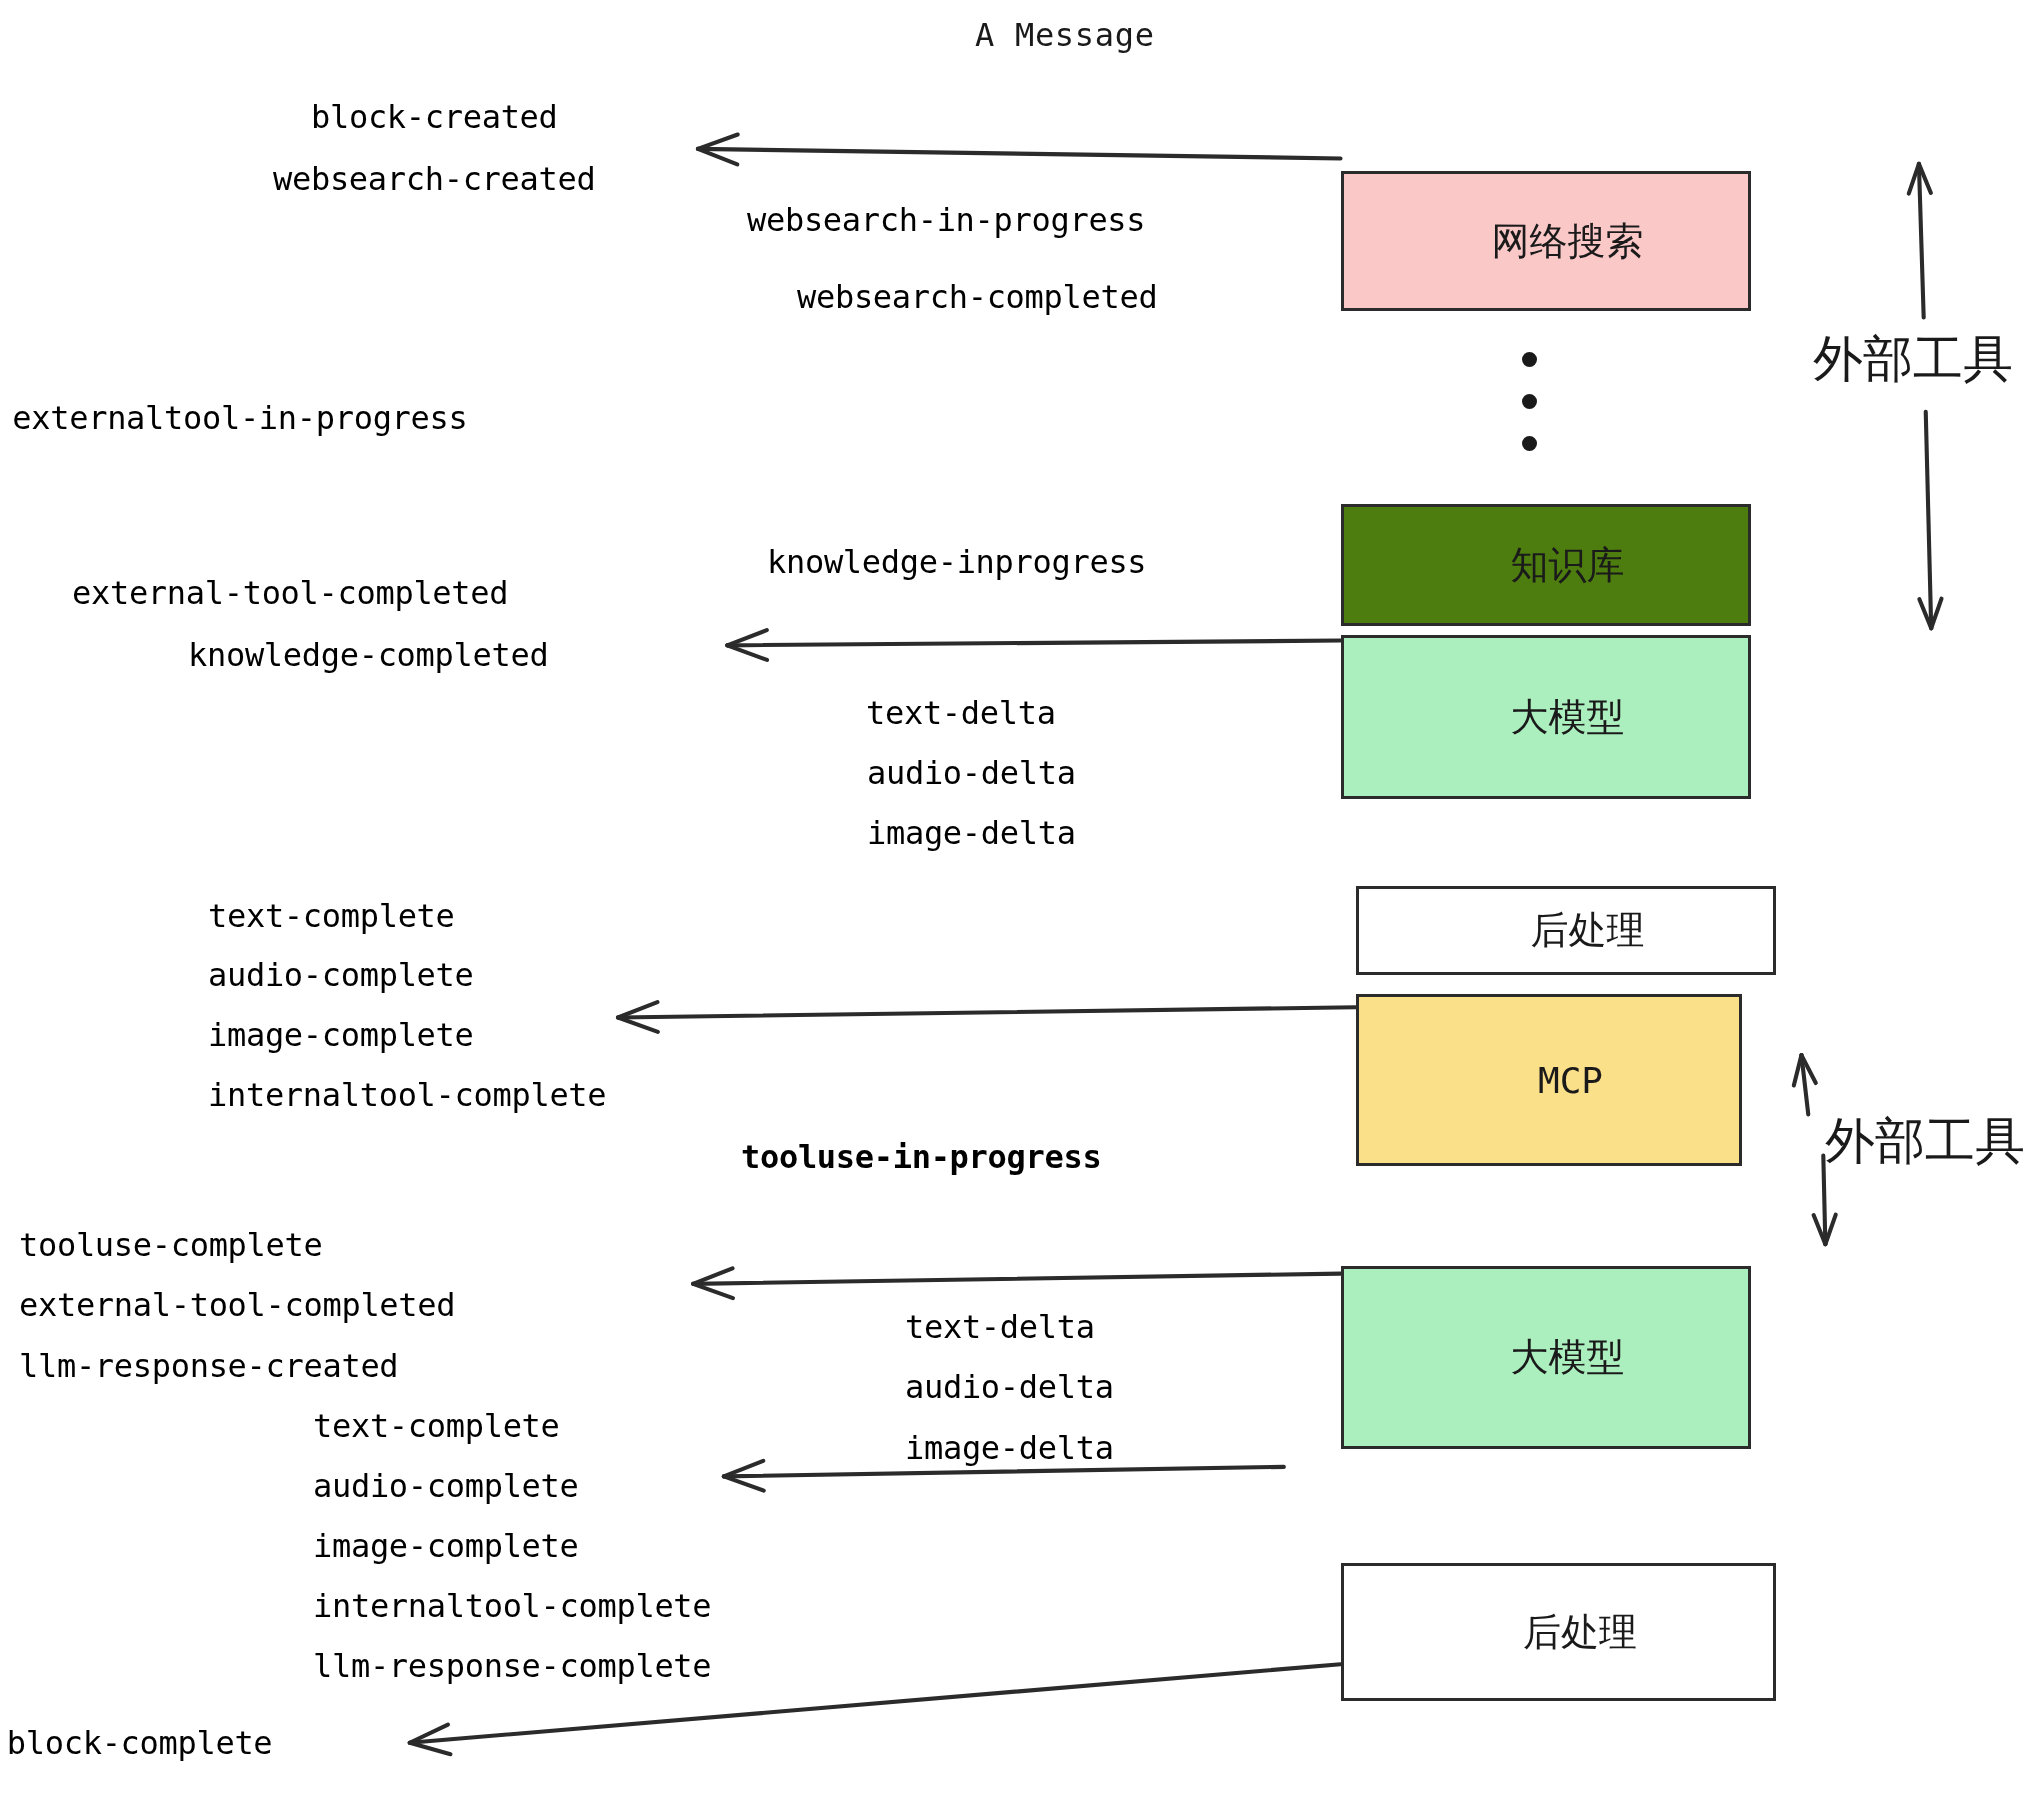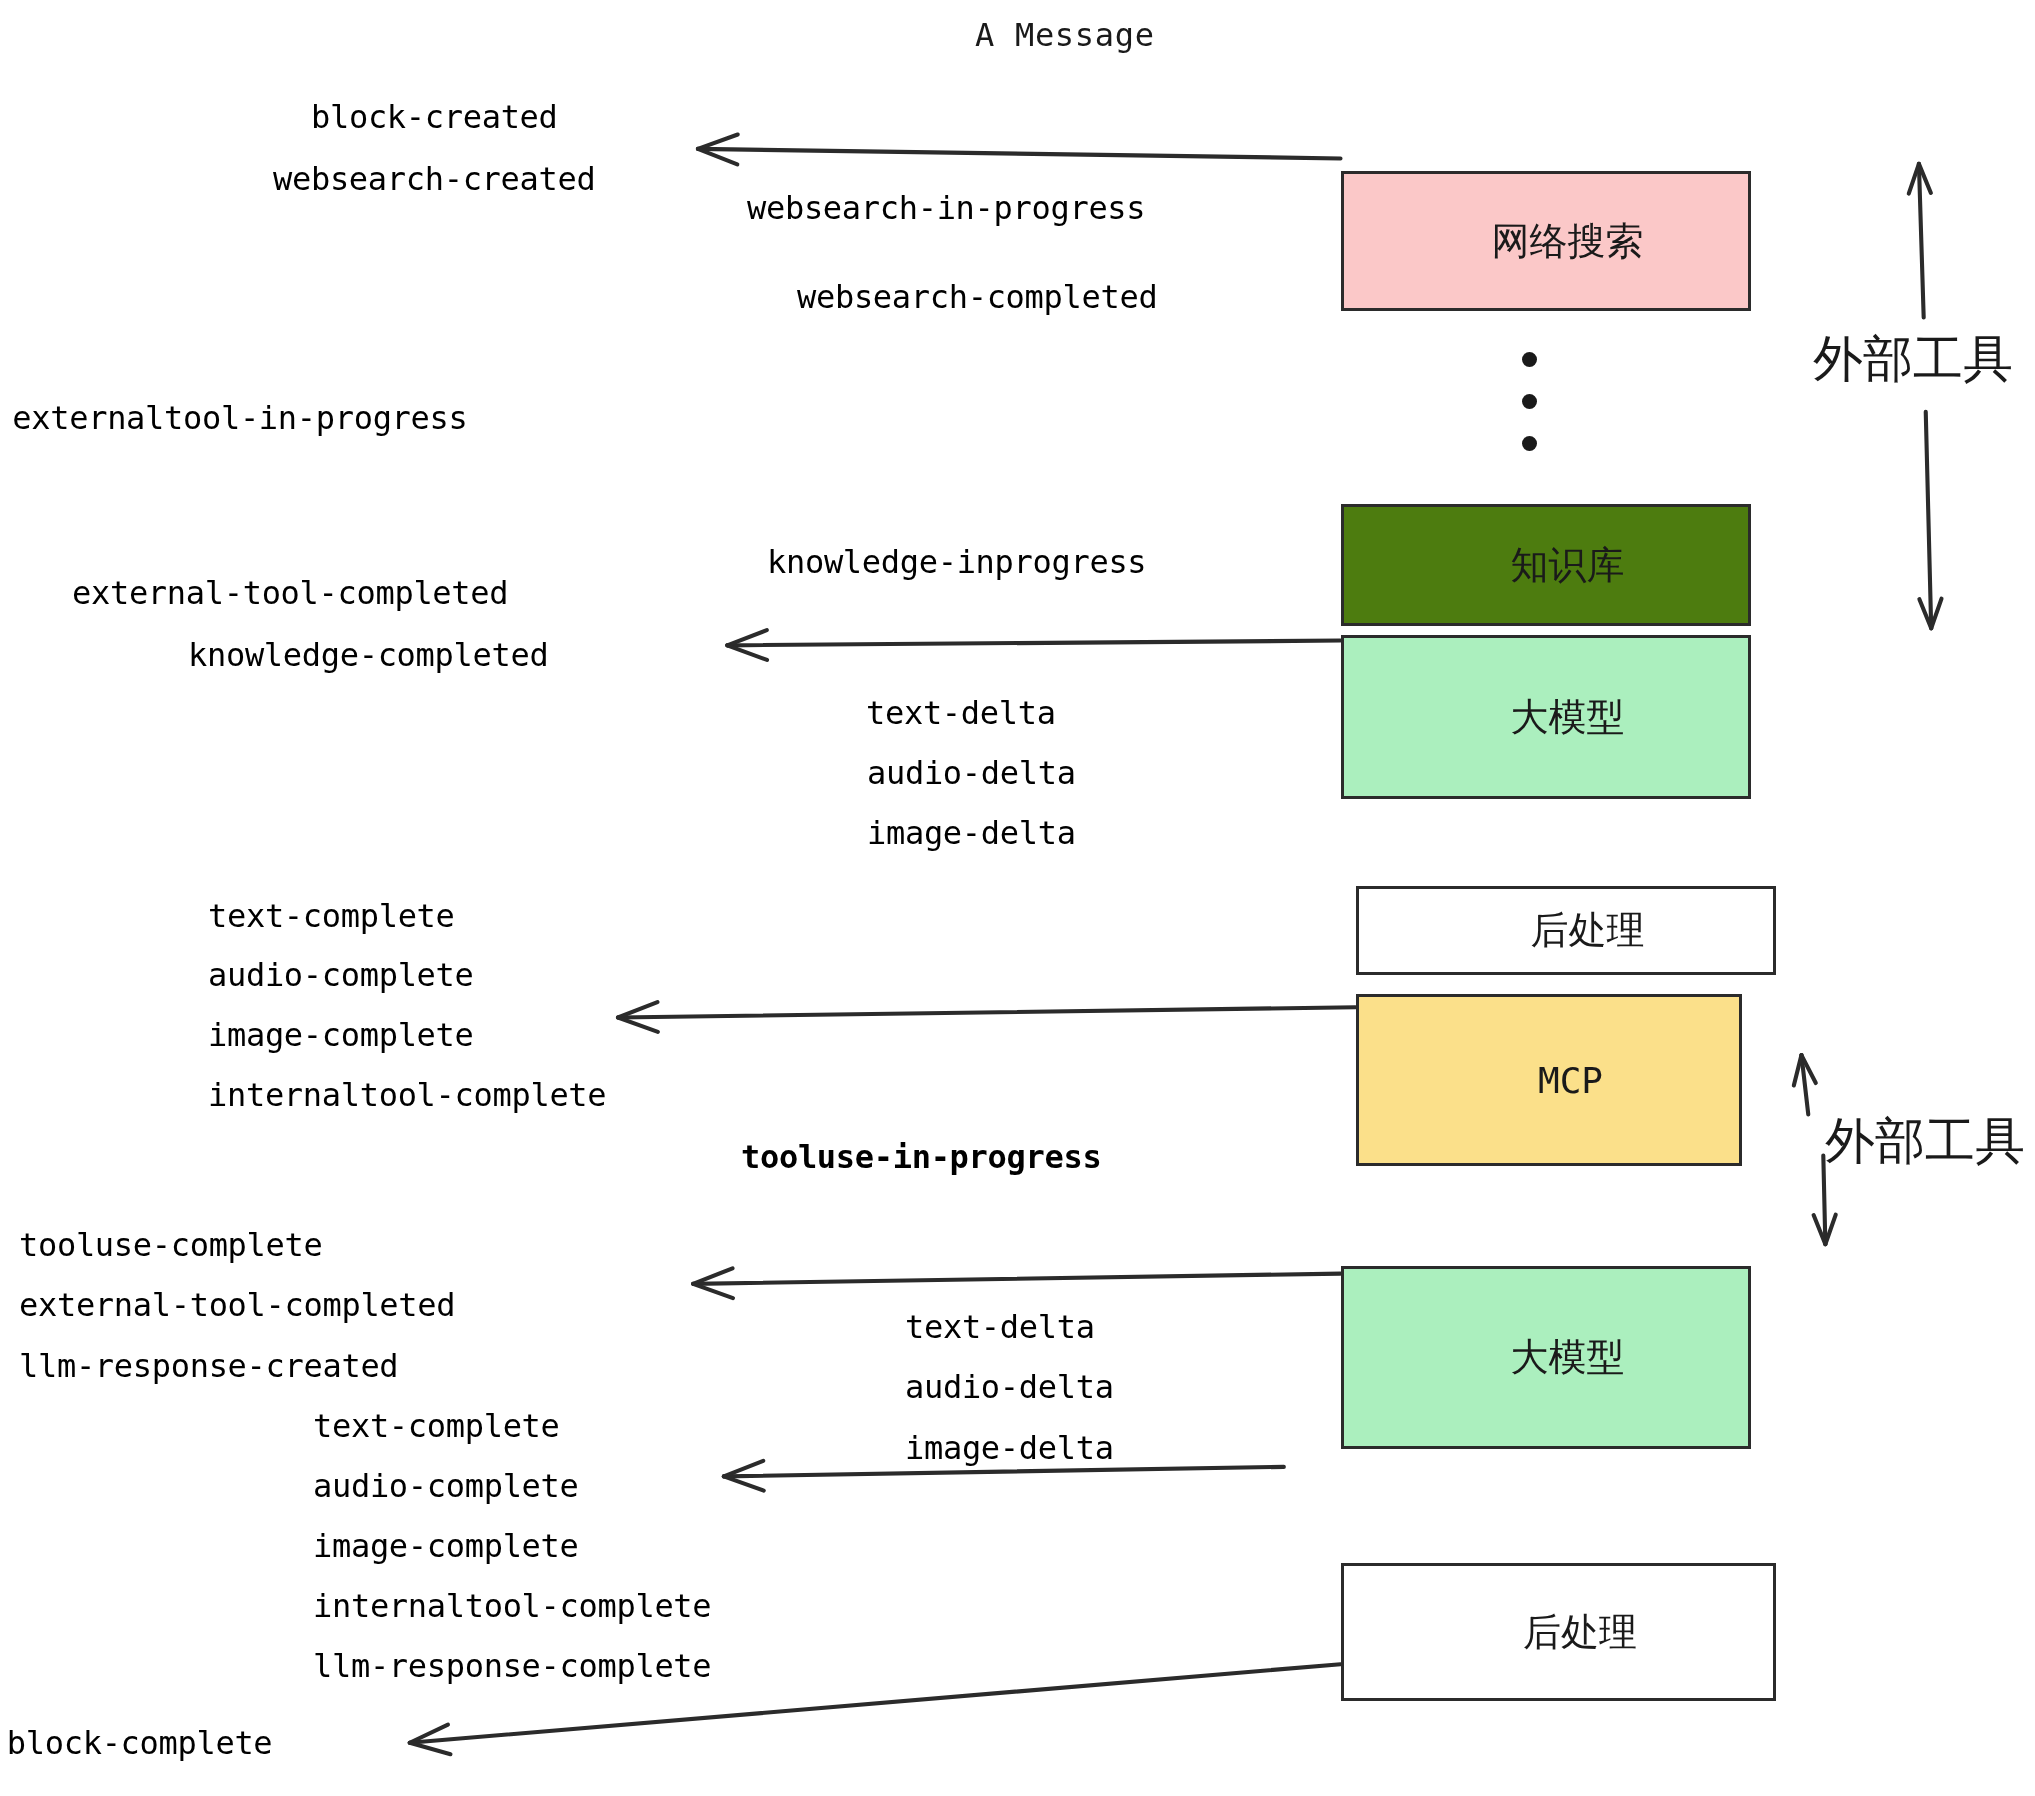--- a/index.html
+++ b/index.html
@@ -112,21 +112,21 @@
     </div>
 
   <div id="side-labels-layer">
       <div class="side-label" style="left: 1813px; top: 326px;">外部工具</div>
       <div class="side-label" style="left: 1825px; top: 1108px;">外部工具</div>
     </div>
 
   <div id="events-layer">
       <div class="evt" style="left: 311px; top: 101px;">block-created</div>
       <div class="evt" style="left: 273px; top: 163px;">websearch-created</div>
-      <div class="evt" style="left: 747px; top: 192px;">websearch-in-progress</div>
+      <div class="evt" style="left: 747px; top: 204px;">websearch-in-progress</div>
       <div class="evt" style="left: 797px; top: 281px;">websearch-completed</div>
       <div class="evt" style="left: 12.3px; top: 402px;">externaltool-in-progress</div>
       <div class="evt" style="left: 767px; top: 546px;">knowledge-inprogress</div>
       <div class="evt" style="left: 72px; top: 577px;">external-tool-completed</div>
       <div class="evt" style="left: 188px; top: 639px;">knowledge-completed</div>
       <div class="evt" style="left: 866px; top: 697px;">text-delta</div>
       <div class="evt" style="left: 867px; top: 757px;">audio-delta</div>
       <div class="evt" style="left: 867px; top: 817px;">image-delta</div>
       <div class="evt" style="left: 208px; top: 900px;">text-complete</div>
       <div class="evt" style="left: 208px; top: 959px;">audio-complete</div>

